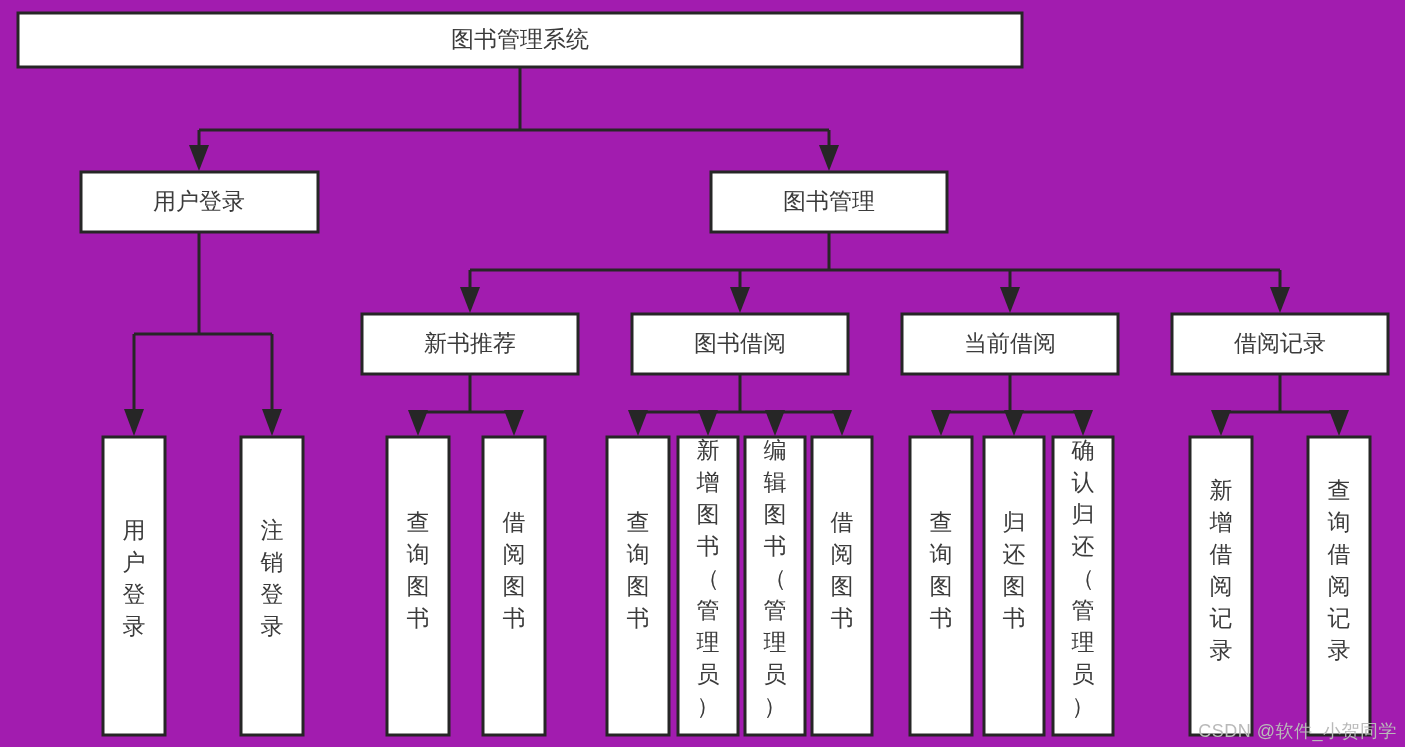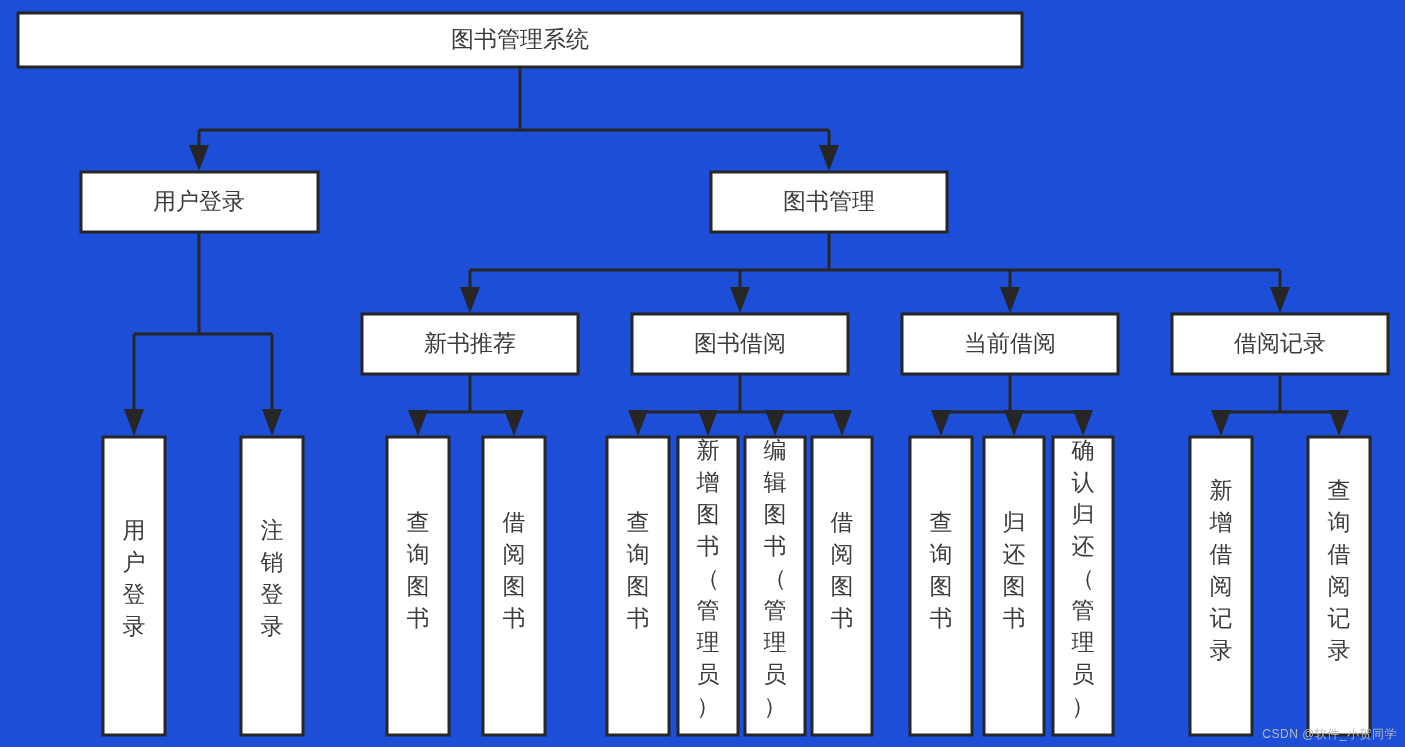--- a/index.html
+++ b/index.html
@@ -10,21 +10,21 @@
   body {
     width: 1405px;
     height: 747px;
     font-family: "Liberation Sans", "DejaVu Sans", sans-serif;
     overflow: hidden;
   }
   #diagram-root {
     position: relative;
     width: 1405px;
     height: 747px;
-    background: #1d4ed8;
+    background: #a21caf;
   }
   svg.flow {
     position: absolute;
     left: 0;
     top: 0;
     width: 1405px;
     height: 747px;
     display: block;
   }
   .node-rect {
@@ -53,21 +53,21 @@
     font-family: "Liberation Sans", "DejaVu Sans", sans-serif;
     font-size: 23px;
     fill: #3b3b3b;
     text-anchor: middle;
   }
   .watermark {
     position: absolute;
     right: 8px;
     bottom: 4px;
     font-family: "Liberation Sans", "DejaVu Sans", sans-serif;
-    font-size: 12px;
+    font-size: 18px;
     color: #b9b9b9;
     white-space: nowrap;
     letter-spacing: 0.5px;
     user-select: none;
   }
 </style>
 </head>
 <body>
 
 <div id="diagram-root">

